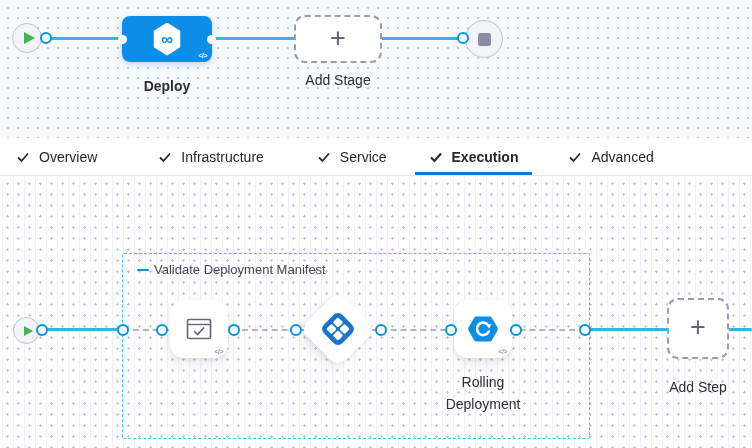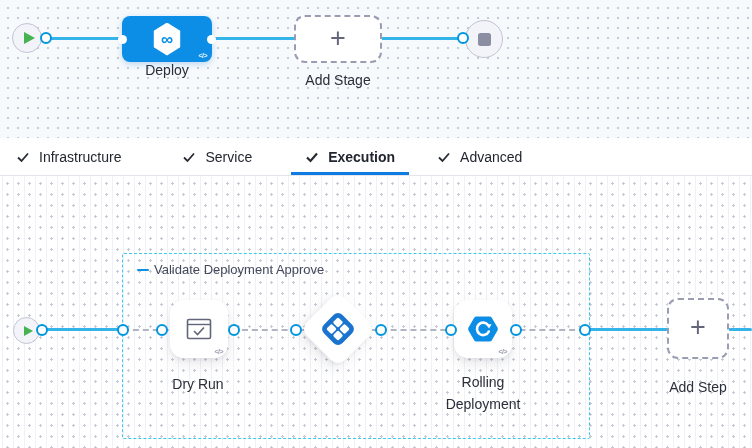--- a/index.html
+++ b/index.html
@@ -139,34 +139,40 @@
     <div class="port" style="left:40px; top:32px;"></div>
 
     <div class="stage-node">
       <span class="edge-dot l"></span>
       <span class="edge-dot r"></span>
       <div class="hexagon">
         <span>∞</span>
       </div>
       <span class="code-toggle">&lt;/&gt;</span>
     </div>
-    <div class="node-label" style="left:112px; top:60px;">Deploy</div>
+    <div class="node-label" style="left:112px; top:76px;font-weight:bold;">Deploy</div>
 
     <div class="add-box" style="left:294px; top:15px; width:88px; height:48px;">
       <span class="plus">+</span>
     </div>
     <div class="node-label" style="left:283px; top:70px;">Add Stage</div>
 
     <div class="port" style="left:457px; top:32px;"></div>
     <div class="endcap" style="left:465px; top:20px; width:38px; height:38px;">
       <div class="stop-sq"></div>
     </div>
   </div>
 
   <div class="tabbar">
+    <div class="tab">
+      <svg width="14" height="14" viewBox="0 0 14 14">
+          <polyline points="2,7.5 5.5,11 12,3.5" fill="none" stroke="#262a33" stroke-width="1.8"></polyline>
+        </svg>
+      <span>Overview</span>
+    </div>
     <div class="tab">
       <svg width="14" height="14" viewBox="0 0 14 14">
           <polyline points="2,7.5 5.5,11 12,3.5" fill="none" stroke="#262a33" stroke-width="1.8"></polyline>
         </svg>
       <span>Infrastructure</span>
     </div>
     <div class="tab">
       <svg width="14" height="14" viewBox="0 0 14 14">
           <polyline points="2,7.5 5.5,11 12,3.5" fill="none" stroke="#262a33" stroke-width="1.8"></polyline>
         </svg>
@@ -189,37 +195,36 @@
   <div class="canvas-bottom">
 
     <div class="hline" style="left:40px; top:152px; width:83px;"></div>
     <div class="dline" style="left:123px; top:153px; width:462px;"></div>
     <div class="hline" style="left:585px; top:152px; width:83px;"></div>
     <div class="hline" style="left:728px; top:152px; width:24px;"></div>
 
     <div class="group">
       <div class="group-head">
         <span class="collapse-dash"></span>
-        <span class="group-title">Validate Deployment Approve</span>
+        <span class="group-title">Validate Deployment Manifest</span>
       </div>
     </div>
 
     <div class="endcap" style="left:13px; top:141px; width:27px; height:27px;">
       <div class="play-tri" style="border-left-width:9px; border-top-width:5.5px; border-bottom-width:5.5px; margin-left:3px;"></div>
     </div>
 
     <div class="step-box" style="left:170px; top:124px;">
       <svg width="26" height="22" viewBox="0 0 26 22">
         <rect x="1.5" y="1.5" width="23" height="19" rx="1.5" fill="none" stroke="#63657a" stroke-width="1.6"></rect>
         <line x1="1.5" y1="6.5" x2="24.5" y2="6.5" stroke="#63657a" stroke-width="1.4"></line>
         <polyline points="8,13 11.5,16.5 18,9.5" fill="none" stroke="#63657a" stroke-width="1.6"></polyline>
       </svg>
       <span class="code-toggle gray">&lt;/&gt;</span>
     </div>
-    <div class="node-label" style="left:143px; top:198px;">Dry Run</div>
 
     <div class="diamond" style="left:311px; top:126px;"></div>
     <div class="diamond-icon" style="left:320px; top:135px; width:36px; height:36px;">
       <svg width="36" height="36" viewBox="0 0 36 36">
         <g transform="rotate(45 18 18)">
           <rect x="5" y="5" width="26" height="26" rx="6" fill="#1a73cf"></rect>
           <rect x="9.6" y="9.6" width="7.6" height="7.6" rx="1.8" fill="#fff"></rect>
           <rect x="18.8" y="9.6" width="7.6" height="7.6" rx="1.8" fill="#fff"></rect>
           <rect x="9.6" y="18.8" width="7.6" height="7.6" rx="1.8" fill="#fff"></rect>
           <rect x="18.8" y="18.8" width="7.6" height="7.6" rx="1.8" fill="#fff"></rect>

